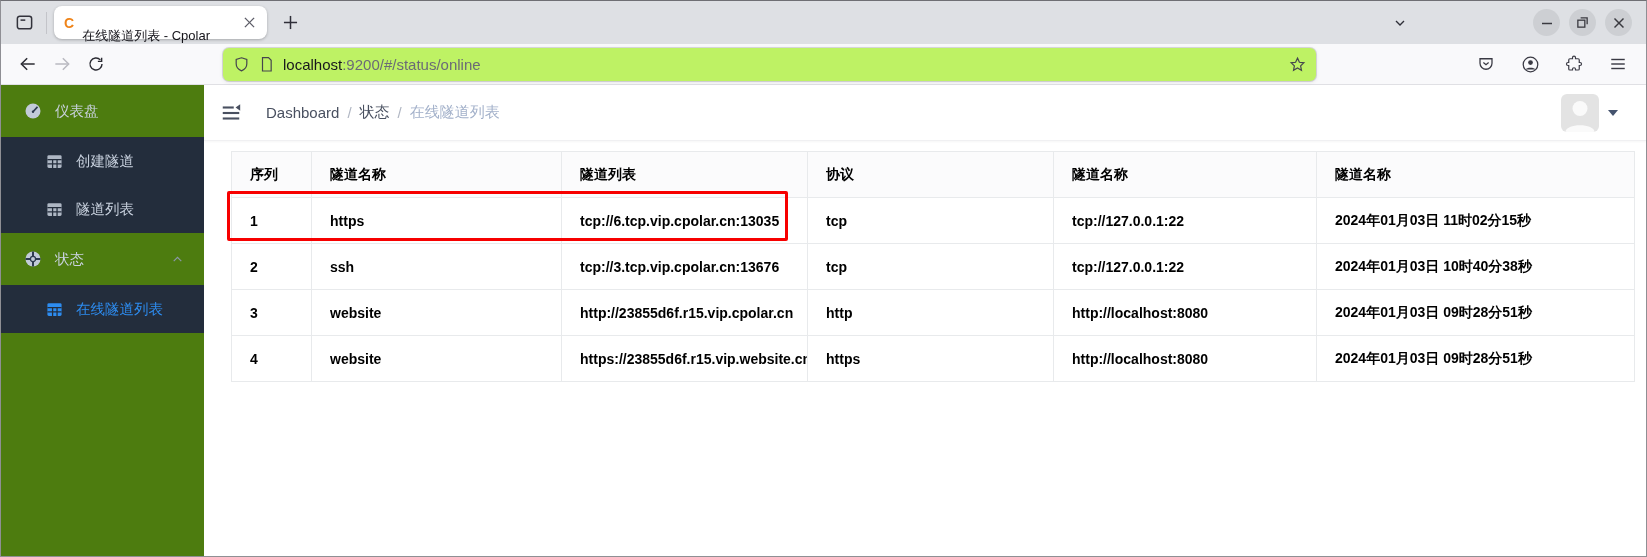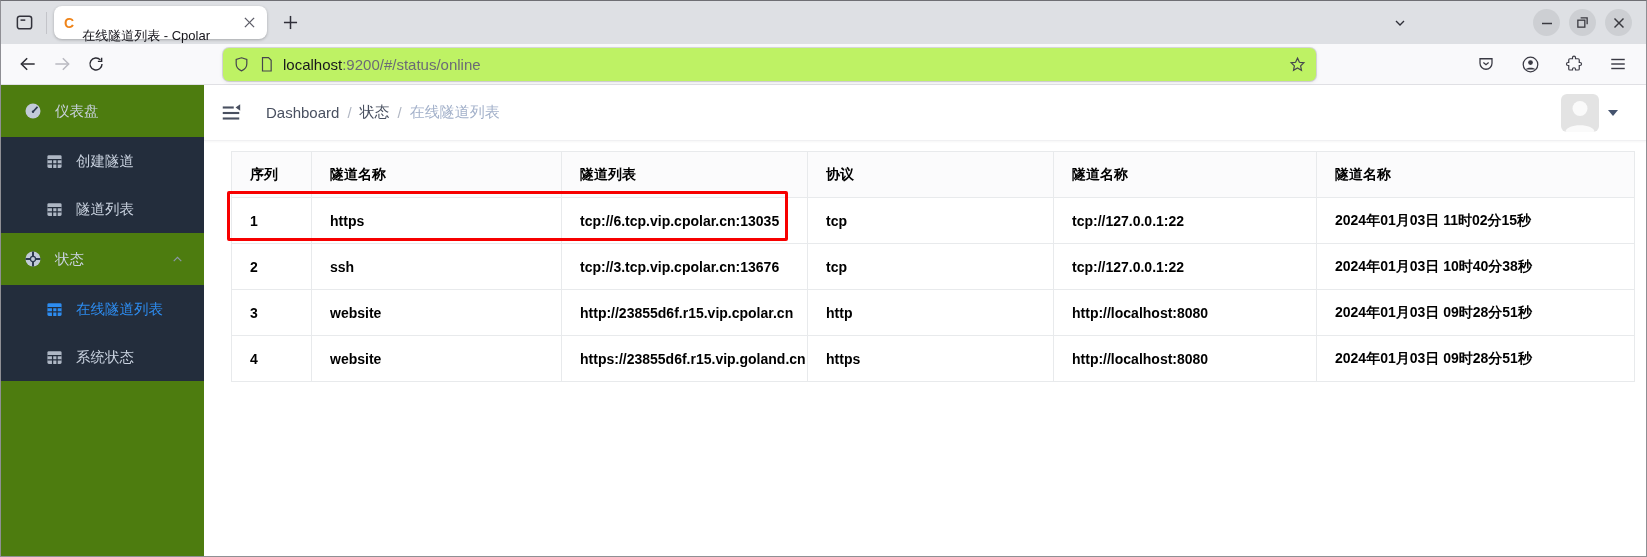--- a/index.html
+++ b/index.html
@@ -289,29 +289,20 @@
       <div class="side-sub">
         <div class="side-item active">
           <span class="sicon">
             <svg width="17" height="17" viewBox="0 0 24 24">
                 <rect x="2" y="3" width="20" height="18" rx="2" fill="#2d8cf0"></rect>
                 <path d="M2 9.5h20M2 15.5h20M9.3 9.5v11.5M15.6 9.5v11.5" stroke="#232d3c" stroke-width="1.8"></path>
               </svg>
           </span>
           <span>在线隧道列表</span>
         </div>
-        <div class="side-item">
-          <span class="sicon">
-            <svg width="17" height="17" viewBox="0 0 24 24">
-                <rect x="2" y="3" width="20" height="18" rx="2" fill="#aeb7c4"></rect>
-                <path d="M2 9.5h20M2 15.5h20M9.3 9.5v11.5M15.6 9.5v11.5" stroke="#232d3c" stroke-width="1.8"></path>
-              </svg>
-          </span>
-          <span>系统状态</span>
-        </div>
       </div>
 
     </div>
 
     <div class="main">
       <div class="main-header">
         <span class="collapse-btn">
           <svg width="22" height="22" viewBox="0 0 24 24" stroke="currentColor" stroke-width="2.3" fill="currentColor">
             <line x1="3" y1="6" x2="15" y2="6"></line>
               <line x1="3" y1="12" x2="21" y2="12"></line>
@@ -378,21 +369,21 @@
               <td>3</td>
               <td>website</td>
               <td>http://23855d6f.r15.vip.cpolar.cn</td>
               <td>http</td>
               <td>http://localhost:8080</td>
               <td>2024年01月03日 09时28分51秒</td>
             </tr>
             <tr>
               <td>4</td>
               <td>website</td>
-              <td>https://23855d6f.r15.vip.goland.cn</td>
+              <td>https://23855d6f.r15.vip.website.cn</td>
               <td>https</td>
               <td>http://localhost:8080</td>
               <td>2024年01月03日 09时28分51秒</td>
             </tr>
           </tbody>
         </table>
         <div class="hl-box"></div>
       </div>
     </div>
   </div>

